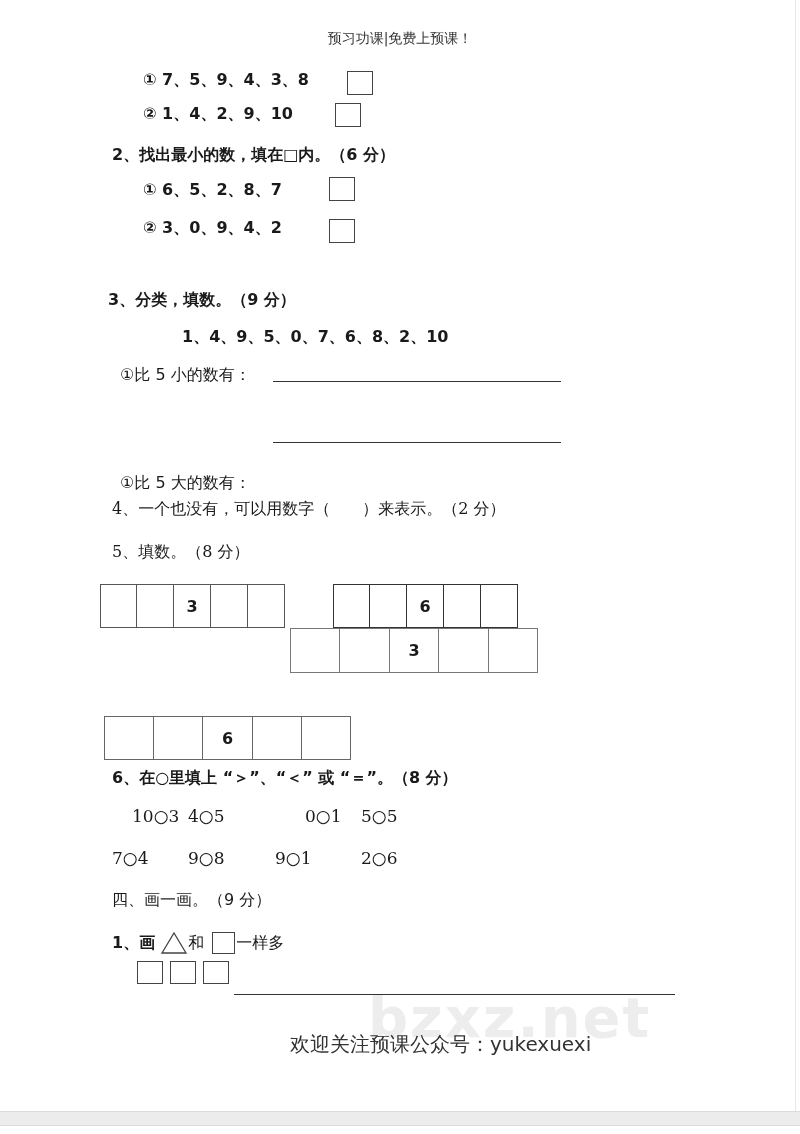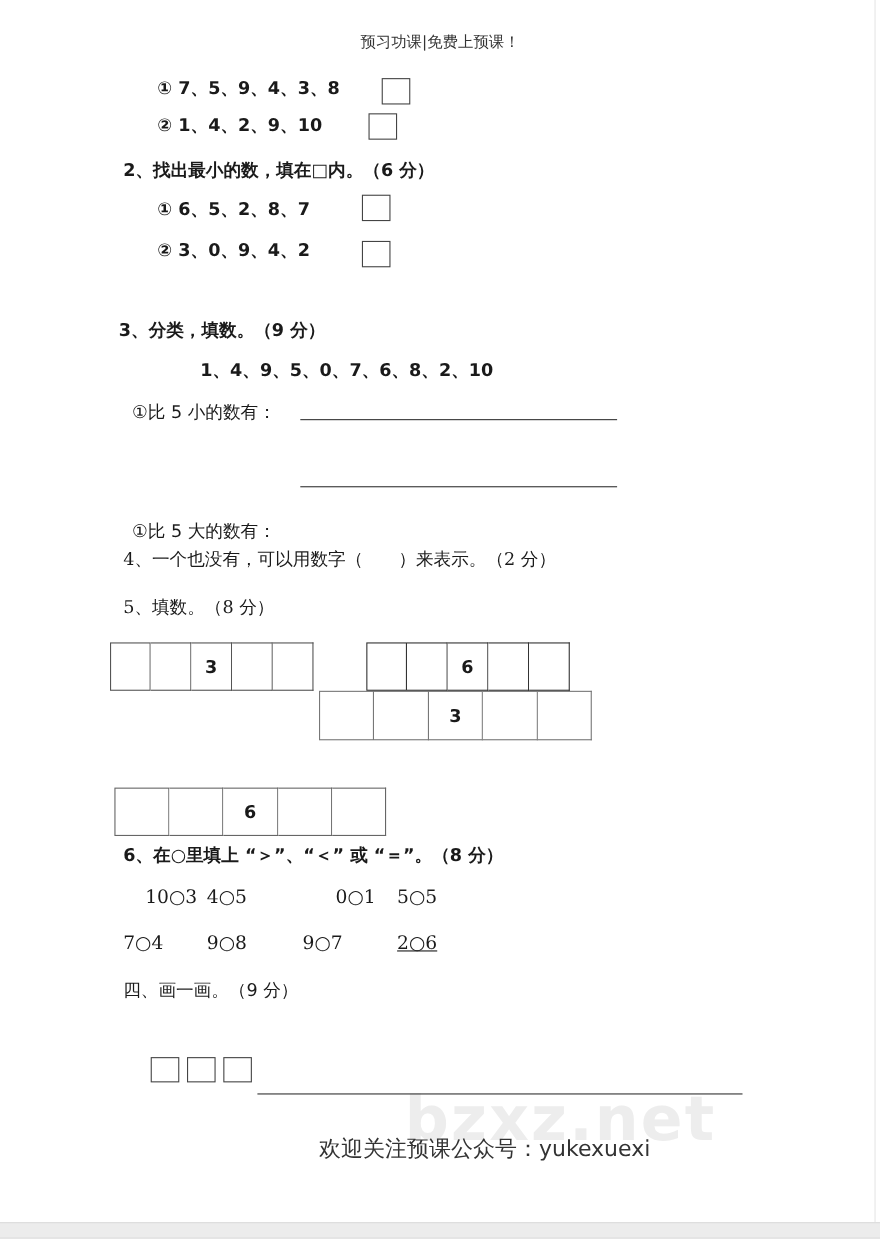--- a/index.html
+++ b/index.html
@@ -101,24 +101,33 @@
     <div class="cell" style="width:49px;height:44px;border-color:#666;"></div>
   </div>
 
   <div class="abs q bold" style="left:112px; top:768px;">6、在○里填上 “＞”、“＜” 或 “＝”。（8 分）</div>
   <div class="abs cmp serif" style="left:112px; top:806px;margin-left:20px;">10○3</div>
   <div class="abs cmp serif" style="left:188px; top:806px;">4○5</div>
   <div class="abs cmp serif" style="left:265px; top:806px;margin-left:40px;">0○1</div>
   <div class="abs cmp serif" style="left:361px; top:806px;">5○5</div>
   <div class="abs cmp serif" style="left:112px; top:848px;">7○4</div>
   <div class="abs cmp serif" style="left:188px; top:848px;">9○8</div>
-  <div class="abs cmp serif" style="left:275px; top:848px;">9○7</div>
-  <div class="abs cmp serif" style="left:361px; top:848px;text-decoration:underline;">2○6</div>
+  <div class="abs cmp serif" style="left:275px; top:848px;">9○1</div>
+  <div class="abs cmp serif" style="left:361px; top:848px;">2○6</div>
 
   <div class="abs q" style="left:112px; top:890px;">四、画一画。（9 分）</div>
+  <div class="abs q z" style="left:112px; top:932px; display:flex; align-items:center;">
+    <span class="bold">1、画</span>
+    <svg width="26" height="22" viewBox="0 0 26 22" style="margin:0 1px 0 6px;">
+      <polygon points="13,1 25,21 1,21" fill="none" stroke="#444" stroke-width="1.3"></polygon>
+    </svg>
+    <span>和</span>
+    <span style="display:inline-block; width:21px; height:20px; border:1.3px solid #444; margin:0 1px 0 8px;"></span>
+    <span>一样多</span>
+  </div>
   <div class="box" style="left:137px; top:961px; width:24px; height:21px; border-width:1.2px;"></div>
   <div class="box" style="left:170px; top:961px; width:24px; height:21px; border-width:1.2px;"></div>
   <div class="box" style="left:203px; top:961px; width:24px; height:21px; border-width:1.2px;"></div>
 
   <div class="line z" style="left:234px; top:994px; width:441px;"></div>
 
   <div class="watermark">bzxz.net</div>
   <div class="abs footer">欢迎关注预课公众号：yukexuexi</div>
 </div>
 

